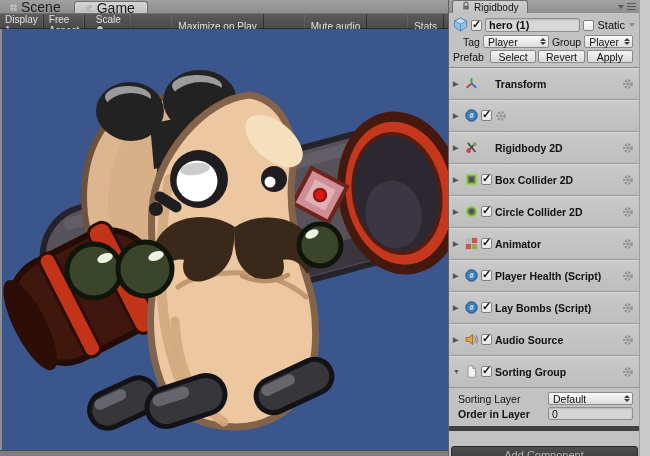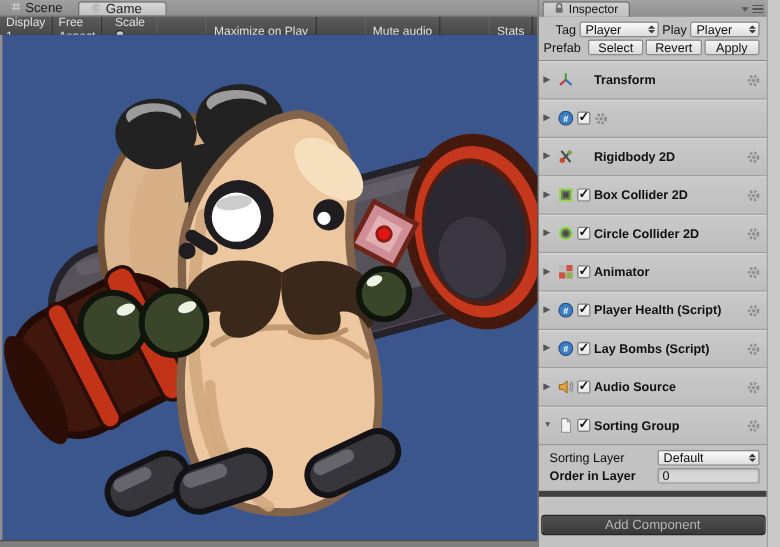--- a/index.html
+++ b/index.html
@@ -10,21 +10,21 @@
     position:relative; background:#8c8c8c; user-select:none;
   }
 
   
   .left-pane { width:448px; display:flex; flex-direction:column; }
   .tabbar {
     height:13px; background:linear-gradient(#a0a0a0,#8e8e8e);
     display:flex; align-items:flex-end; padding-left:2px; gap:6px;
   }
   .tab { height:12px; display:flex; align-items:center; gap:3px; padding:0 7px;
-         font-size:11px; color:#1c1c1c; white-space:nowrap;margin-top:45px; }
+         font-size:14px; color:#1c1c1c; white-space:nowrap;margin-top:45px; }
   .tab.inactive { background:transparent; }
   .tab.active {
     background:linear-gradient(#d6d6d6,#c0c0c0);
     border:1px solid #6f6f6f; border-bottom:none; border-radius:3px 3px 0 0;
     min-width:74px; justify-content:flex-start; padding:0 10px;
   }
   .gv-toolbar {
     height:16px; background:linear-gradient(#5b5b5b,#4a4a4a);
     border-top:1px solid #707070; border-bottom:1px solid #2e2e2e;
     display:flex; align-items:stretch; color:#e0e0e0; font-size:10px;
@@ -266,39 +266,51 @@
   </div>
 
   <div class="inspector">
     <div class="insp-main">
       <div class="insp-tabbar">
         <div class="insp-tab">
           <span><svg width="8" height="10" viewBox="0 0 9 10">
                 <path d="M2.2 4.4 V2.9 a2.3 2.3 0 0 1 4.6 0 V4.4" fill="none" stroke="#5f5f5f" stroke-width="1.2"></path>
                 <rect x="1.3" y="4.4" width="6.4" height="4.6" rx="0.8" fill="#6e6e6e"></rect>
               </svg></span>
-          <span>Inspector</span>
+          <span>Rigidbody</span>
         </div>
         <div class="insp-tab-icons">
           <span class="mini-caret"></span>
           <span class="menu-lines"></span>
         </div>
       </div>
 
       <div class="insp-header">
+        <div class="h-row h-row1">
+          <span><svg width="15" height="15" viewBox="0 0 15 15">
+                <path d="M7.5 1 L13.5 4 V10 L7.5 14 L1.5 10 V4 Z" fill="#8ec3ea" stroke="#4d7ca8" stroke-width="0.8"></path>
+                <path d="M7.5 1 L13.5 4 L7.5 7 L1.5 4 Z" fill="#bfe0f5" stroke="#4d7ca8" stroke-width="0.8"></path>
+                <path d="M7.5 7 V14" stroke="#4d7ca8" stroke-width="0.8"></path>
+              </svg></span>
+          <span class="cb checked"></span>
+          <span class="name-field">hero (1)</span>
+          <span class="cb"></span>
+          <span class="lbl">Static</span>
+          <span class="static-caret"></span>
+        </div>
         <div class="h-row h-row2">
           <span class="lbl tag-lbl">Tag</span>
           <span class="unity-dd dd-tag">
             <span>Player</span>
             <span class="dd-arrows">
                 <i class="up"></i>
                 <i class="down"></i>
               </span>
           </span>
-          <span class="lbl">Play</span>
+          <span class="lbl">Group</span>
           <span class="unity-dd dd-layer">
             <span>Player</span>
             <span class="dd-arrows">
                 <i class="up"></i>
                 <i class="down"></i>
               </span>
           </span>
         </div>
         <div class="h-row h-row3">
           <span class="lbl prefab-lbl">Prefab</span>

